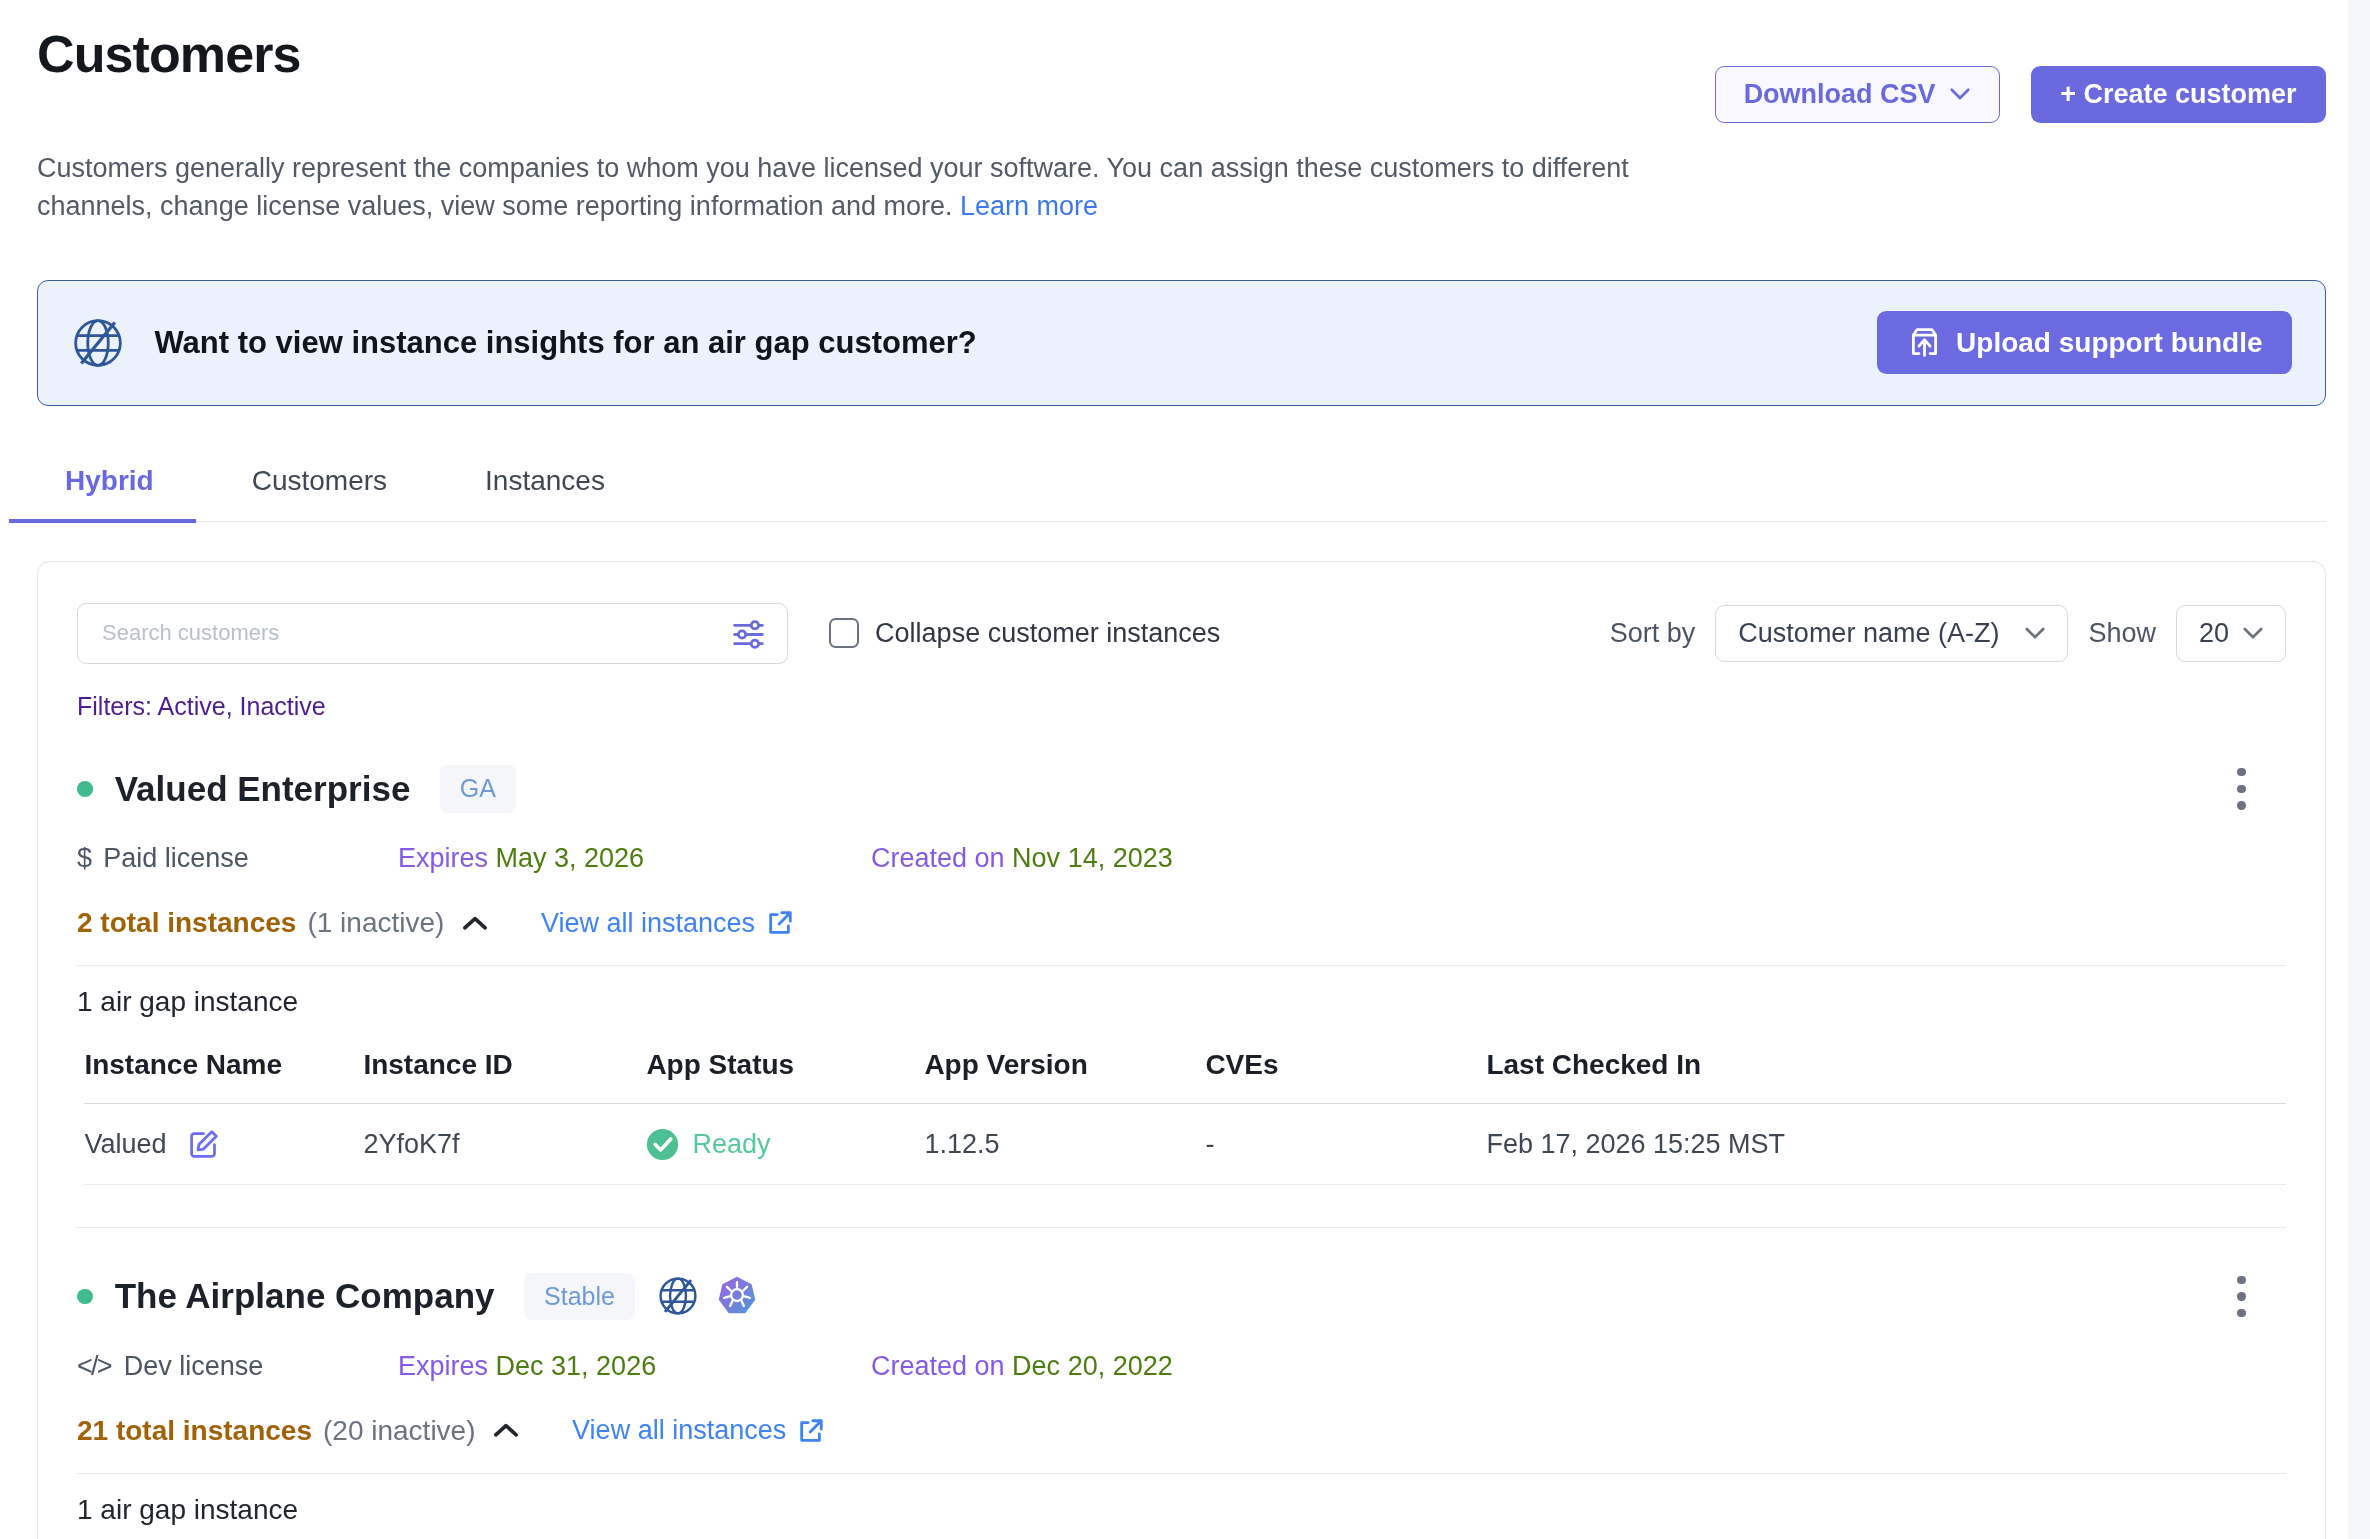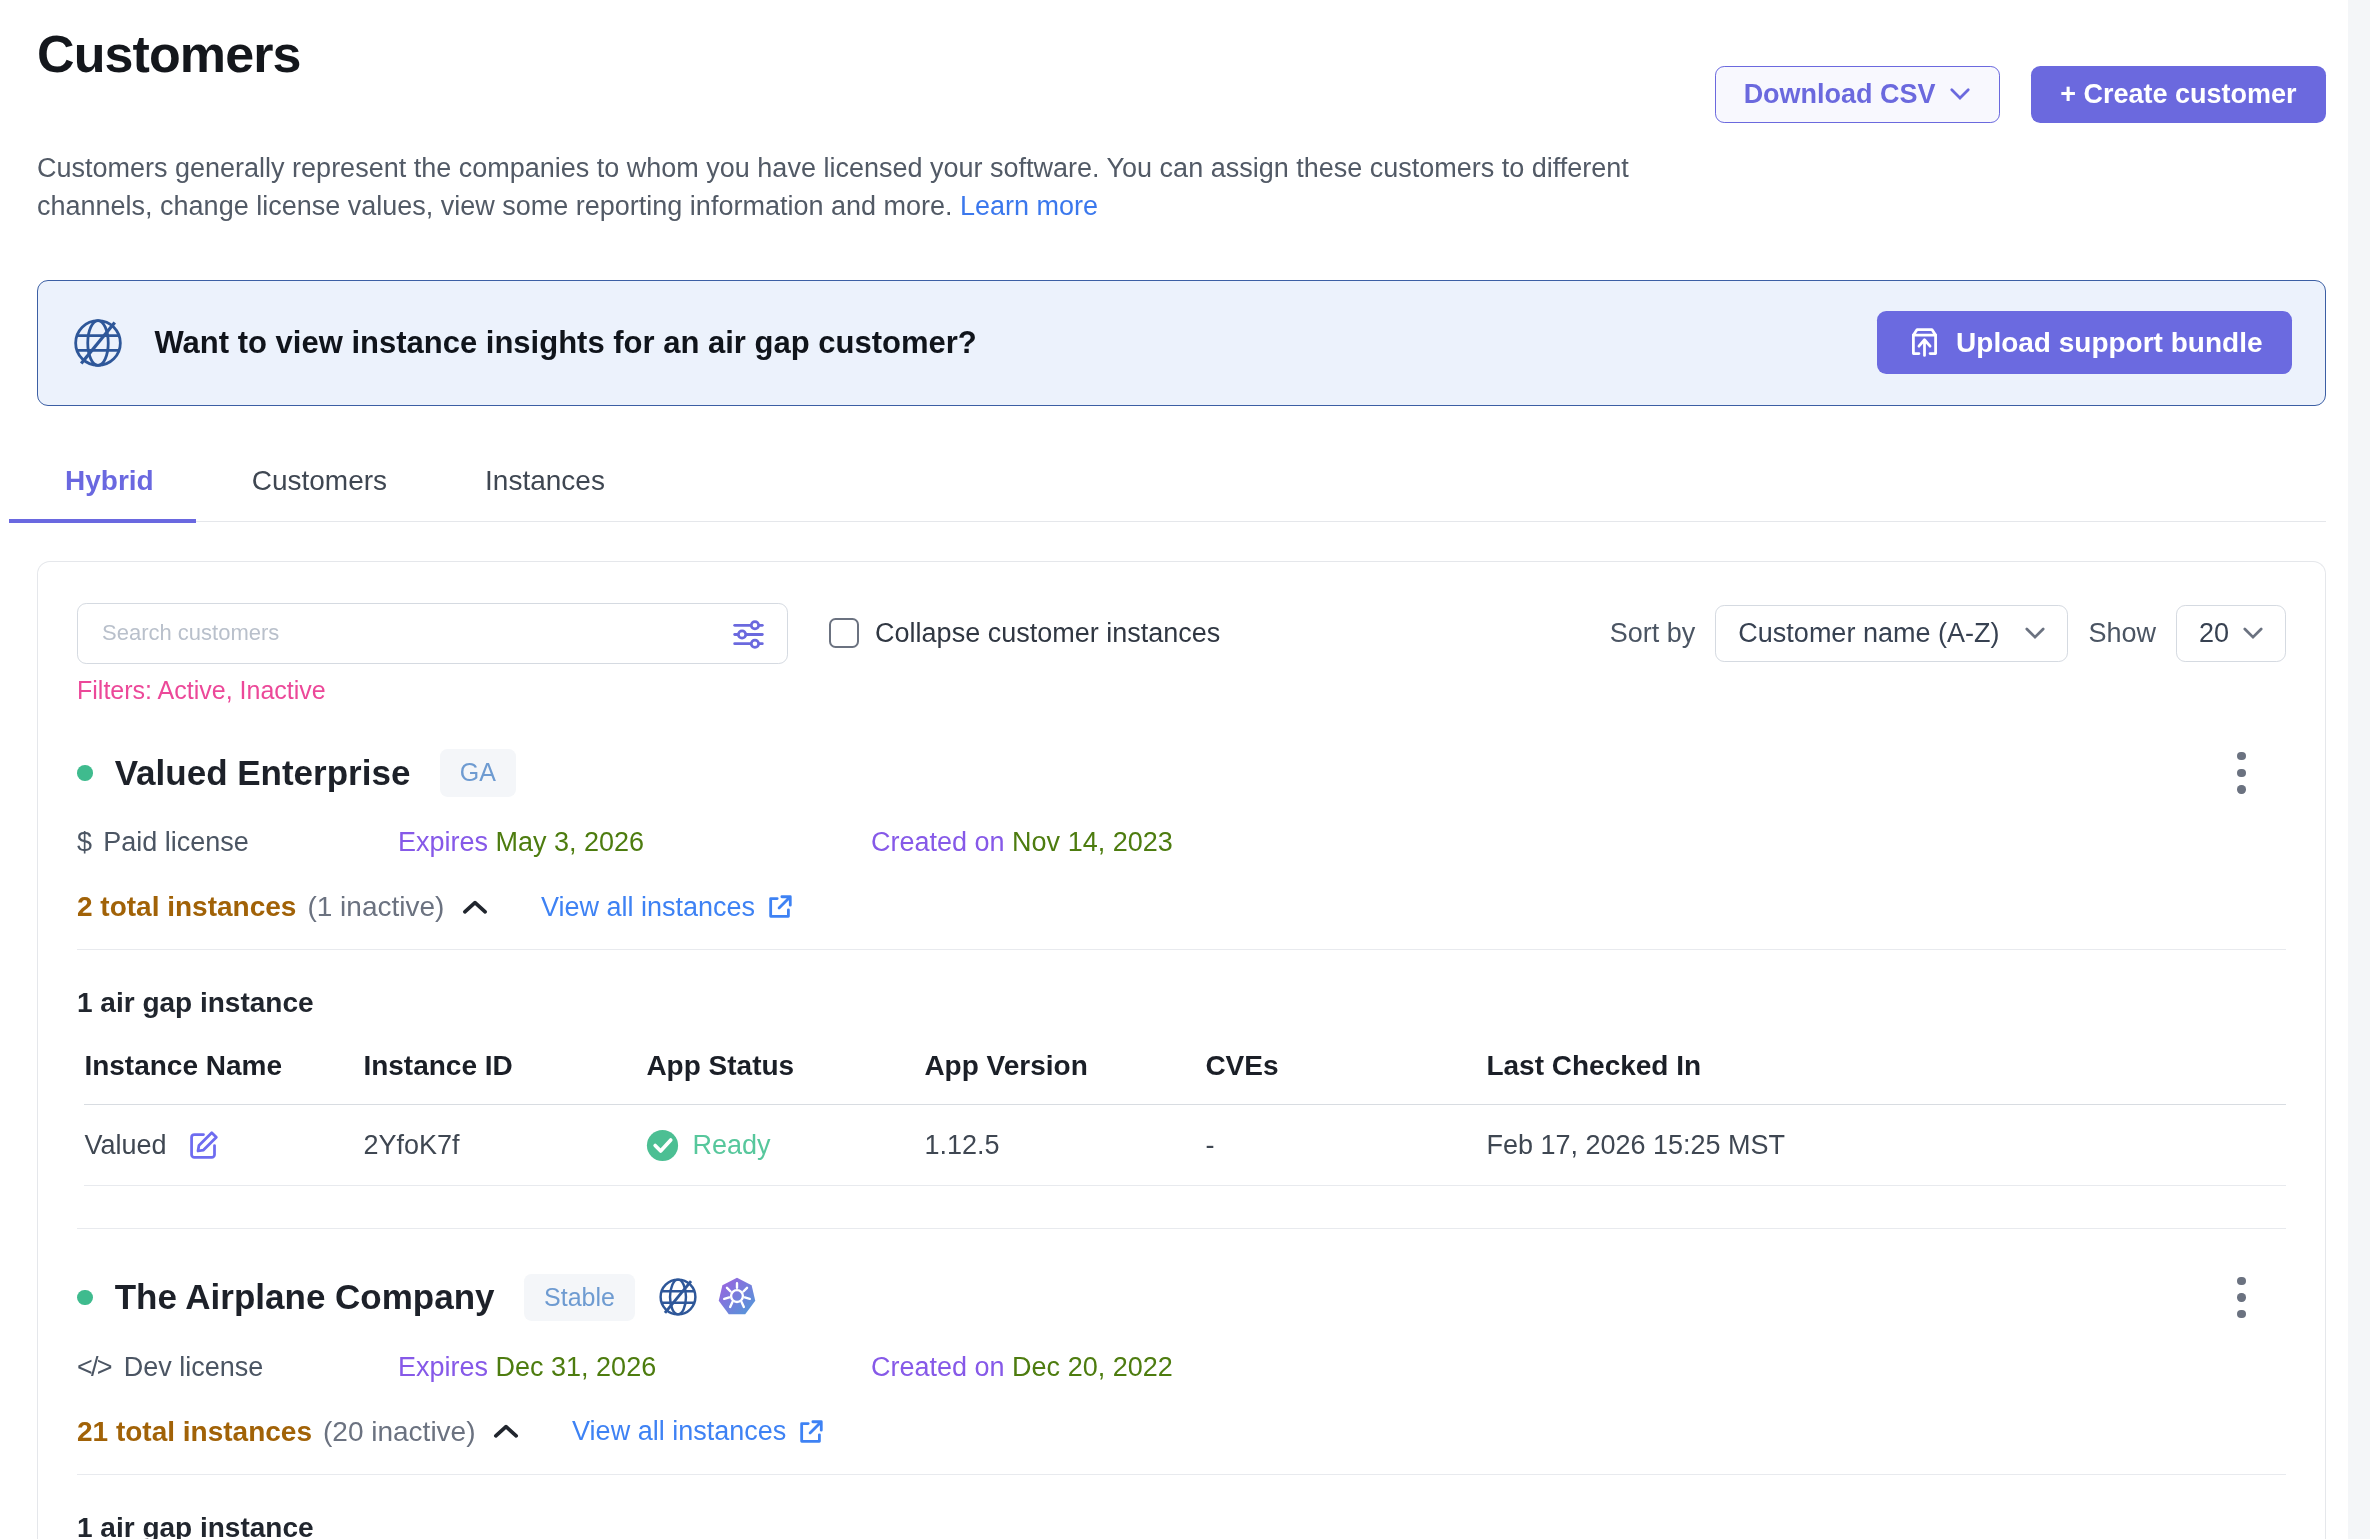--- a/index.html
+++ b/index.html
@@ -45,21 +45,21 @@
   .search-filter-icon { position:absolute; right:22px; top:14px; cursor:pointer; }
   .chk-wrap { display:flex; align-items:center; margin-left:41px; gap:16.6px; cursor:pointer; }
   .chk { width:29.5px; height:29.5px; border:2.8px solid #6b7280; border-radius:6.5px; background:#fff; }
   .chk-label { font-size:27px; color:#303742; }
   .sort-wrap { margin-left:auto; display:flex; align-items:center; gap:20px; }
   .ctl-label { font-size:27px; color:#4b5563; }
   .select { height:57px; border:1.8px solid #d5dae1; border-radius:9.2px; background:#fff;
     display:flex; align-items:center; font-size:27px; color:#374151; padding:0 22px; cursor:pointer; }
   .select .sel-val { margin-right:26px; }
   .select.small .sel-val { margin-right:14px; }
-  .filters-note { margin-top:12px; font-size:25px; color:#ec4899; }
+  .filters-note { margin-top:28px; font-size:25px; color:#4c1d95; }
 
   
   .customer { padding-top:42px; }
   .cust-head { display:flex; align-items:center; }
   .dot { width:15.7px; height:15.7px; border-radius:50%; background:#3fbb8e; margin-right:22px; }
   .cust-name { font-size:35px; font-weight:600; color:#1d2129; }
   .badge { margin-left:29.5px; background:#f4f6f9; border-radius:7.4px; padding:9.2px 20px;
     font-size:25px; color:#6e9bd1; }
   .head-icons { display:flex; align-items:center; gap:16.6px; margin-left:22px; }
   .kebab { margin-left:auto; margin-right:35px; cursor:pointer; display:flex; flex-direction:column; gap:8.3px; padding:5.5px; }
@@ -71,21 +71,21 @@
   .meta-pair { width:473px; }
   .plabel { color:#8659e8; }
   .pval { color:#4d7c0f; }
   .inst-row { display:flex; align-items:center; margin-top:33px; }
   .inst-total { font-size:28px; font-weight:700; color:#a16207; }
   .inst-inactive { font-size:28px; color:#6b7280; margin-left:11px; }
   .collapse-btn { margin-left:16.6px; cursor:pointer; display:flex; }
   .view-all { margin-left:52px; font-size:27px; color:#3e82f4; text-decoration:none;
     display:flex; align-items:center; gap:11px; cursor:pointer; }
   .hr { border:none; border-top:1.8px solid #e8eaee; margin-top:26px; }
-  .airgap-h { margin-top:37px; font-size:28px; font-weight:700; color:#21262e; }
+  .airgap-h { margin-top:20px; font-size:28px; font-weight:400; color:#21262e; }
 
   .itable { margin-top:31px; padding-left:7.4px; }
   .trow { display:grid; grid-template-columns:279px 283px 278px 281px 281px 1fr; align-items:center; }
   .thead .tcell { font-size:28px; font-weight:700; color:#1b1f27; padding-bottom:22px; }
   .thead { border-bottom:1.8px solid #d8dce1; }
   .tbody .trow { height:81px; border-bottom:1.8px solid #e8eaee; font-size:27px; color:#3f4752; }
   .cell-name { display:flex; align-items:center; gap:21px; }
   .status { display:flex; align-items:center; gap:13px; color:#57c79c; }
   .cust-divider { border:none; border-top:1.8px solid #e8eaee; margin:42px 0px 0 0; }
 

